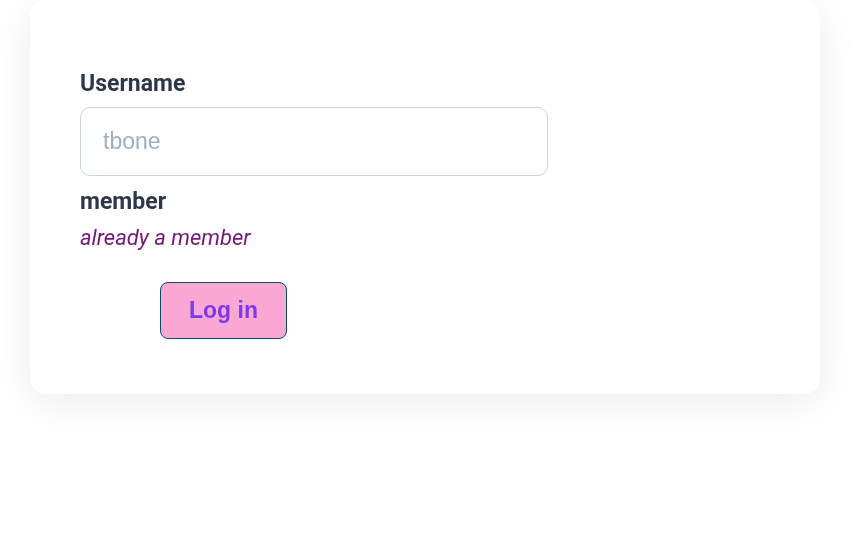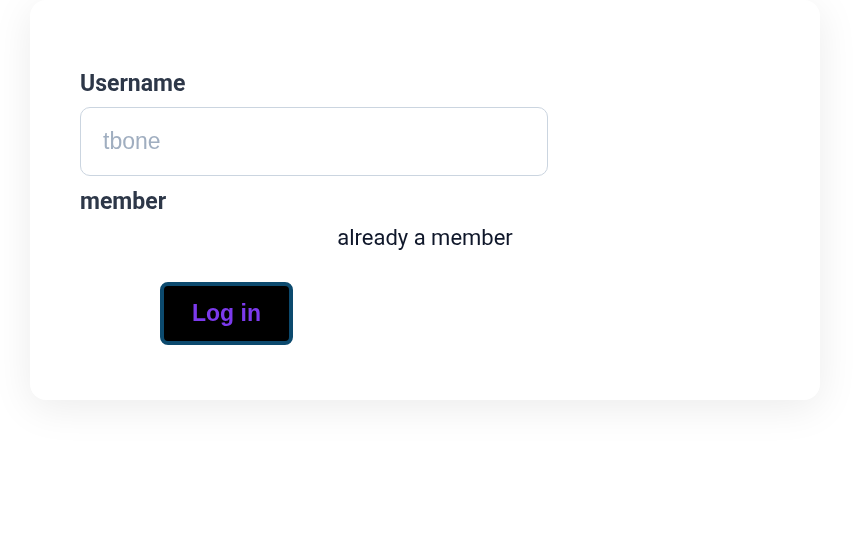--- a/index.html
+++ b/index.html
@@ -39,33 +39,33 @@
       border-radius: 10px;
       color: #2d3748;
       background: #fff;
       outline: none;
       margin-bottom: 12px;
     }
     .text-input::placeholder {
       color: #a0aec0;
     }
     .hint {
+      font-style: italic;
       font-size: 22px;
-      color: #0f172a;
+      color: #701a75;
       margin-top: 2px;
       margin-bottom: 32px;
-      text-align: center;
     }
     .button-row {
       display: flex;
     }
     .login-button {
       margin-left: 80px;
-      background: #000000;
-      border: 4px solid #0c4a6e;
+      background: #f9a8d4;
+      border: 1px solid #0c4a6e;
       color: #7c3aed;
       font-size: 23px;
       font-weight: 600;
       padding: 14px 28px;
       border-radius: 8px;
       cursor: pointer;
     }
   </style>
 </head>
 <body>

